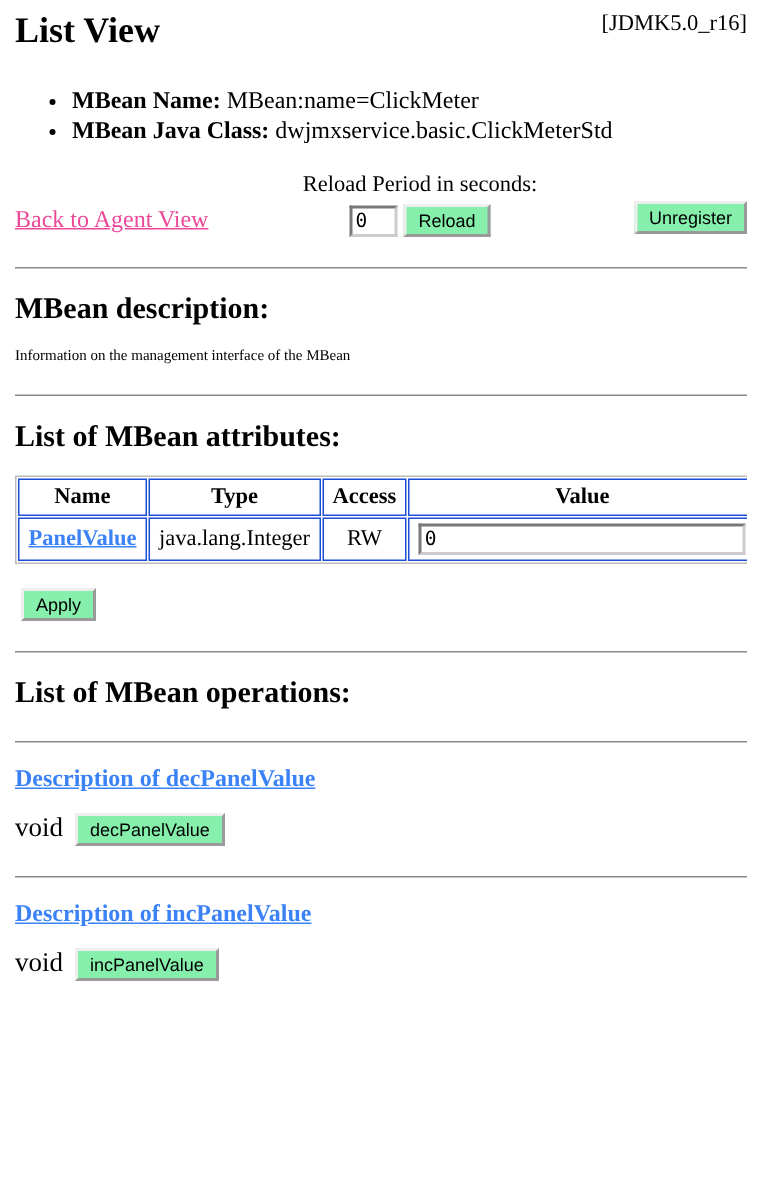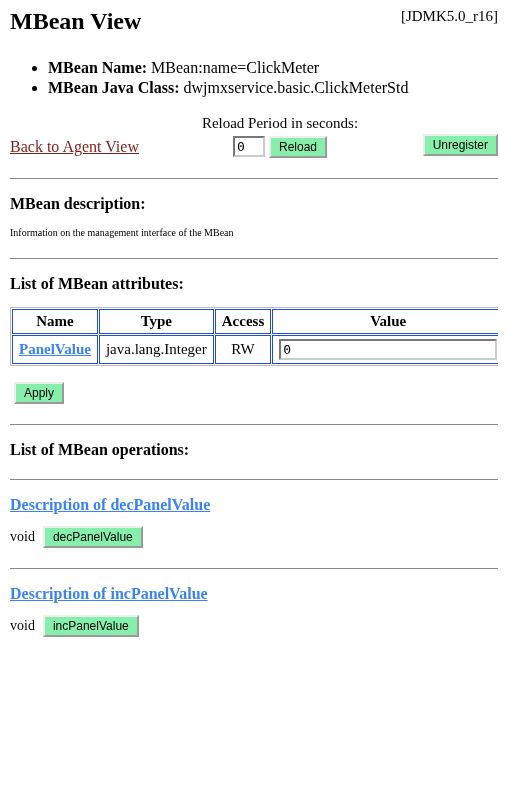--- a/index.html
+++ b/index.html
@@ -36,21 +36,21 @@
   .control-row {
     display: flex;
     align-items: flex-end;
     margin-top: 10px;
   }
   .back-link-cell {
     width: 180px;
     padding-bottom: 2px;
   }
   a.olive {
-    color: #7f1d1d;
+    color: #ec4899;
   }
   a.blue {
     color: #3b82f6;
     text-decoration: underline;
     font-weight: bold;
   }
   .reload-block {
     text-align: center;
     width: 180px;
   }
@@ -81,21 +81,21 @@
     flex: 1;
     text-align: right;
     padding-bottom: 2px;
   }
   hr {
     border: none;
     border-top: 1px solid #888;
     margin: 20px 0 16px 0;
   }
   h3 {
-    font-size: 16px;
+    font-size: 20px;
     font-weight: bold;
     margin: 0 0 14px 0;
   }
   .desc-text {
     font-size: 10px;
     margin-bottom: 0;
   }
   table.attrs {
     border-collapse: separate;
     border-spacing: 1px;
@@ -113,28 +113,28 @@
     font-weight: bold;
   }
   .attr-name-cell { width: 80px; }
   .attr-type-cell { width: 110px; }
   .attr-access-cell { width: 55px; }
   .attr-value-cell input {
     width: 210px;
   }
   .apply-row { margin-top: 16px; margin-left: 4px; }
   .op-block { margin-top: 16px; }
-  .op-return { font-size: 14px; margin-right: 4px; }
+  .op-return { font-size: 18px; margin-right: 4px; }
   .op-call-row { margin-top: 12px; }
 </style>
 </head>
 <body>
 
 <div class="header-row">
-  <h1>MBean View</h1>
+  <h1>List View</h1>
   <span class="version">[JDMK5.0_r16]</span>
 </div>
 
 <ul>
   <li>
     <span class="label-bold">MBean Name:</span>
     <span>MBean:name=ClickMeter</span>
   </li>
   <li>
     <span class="label-bold">MBean Java Class:</span>

